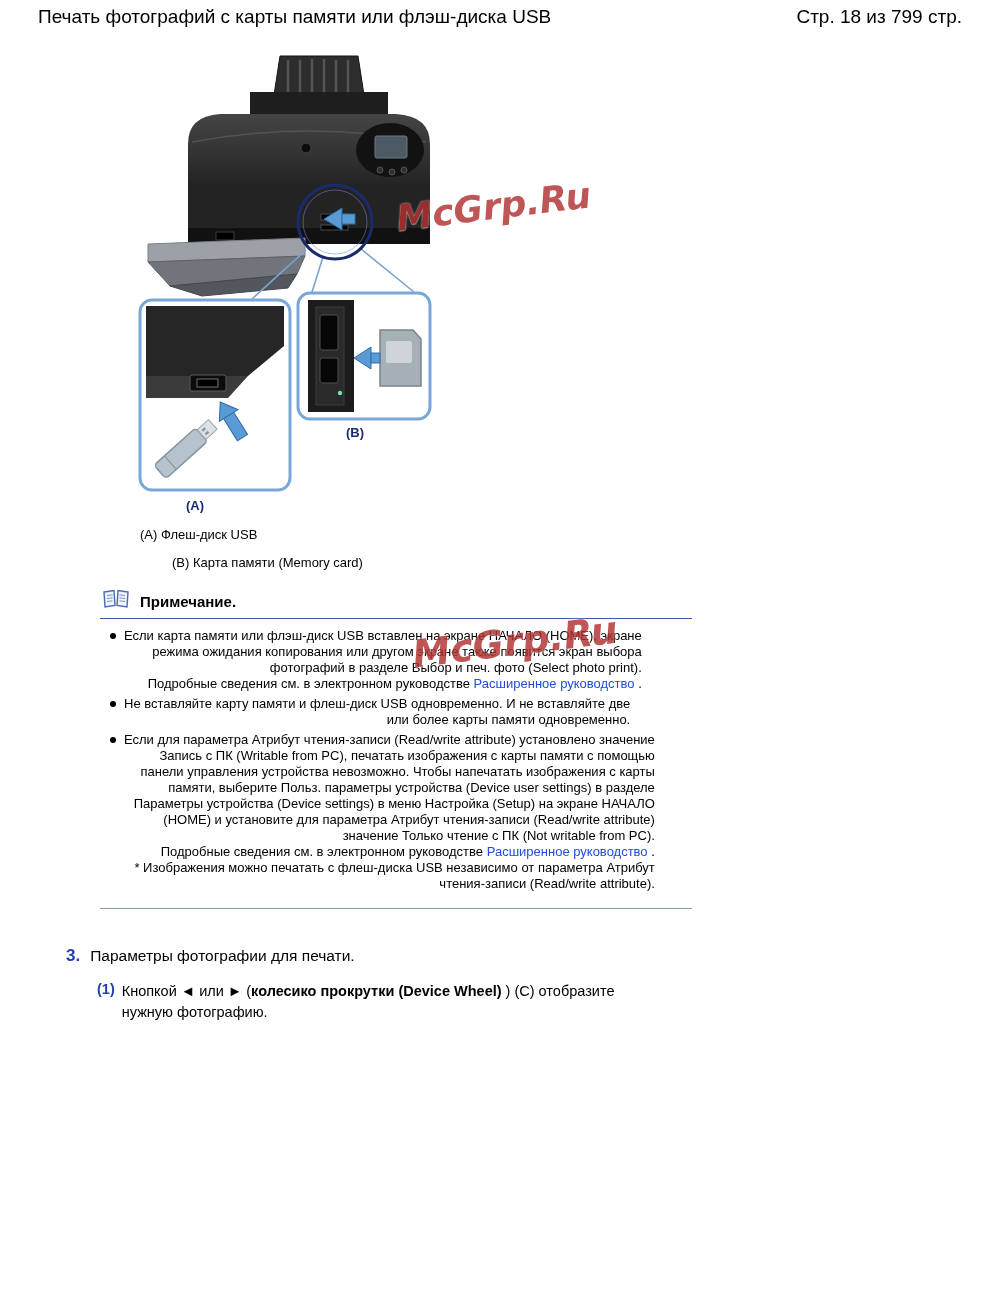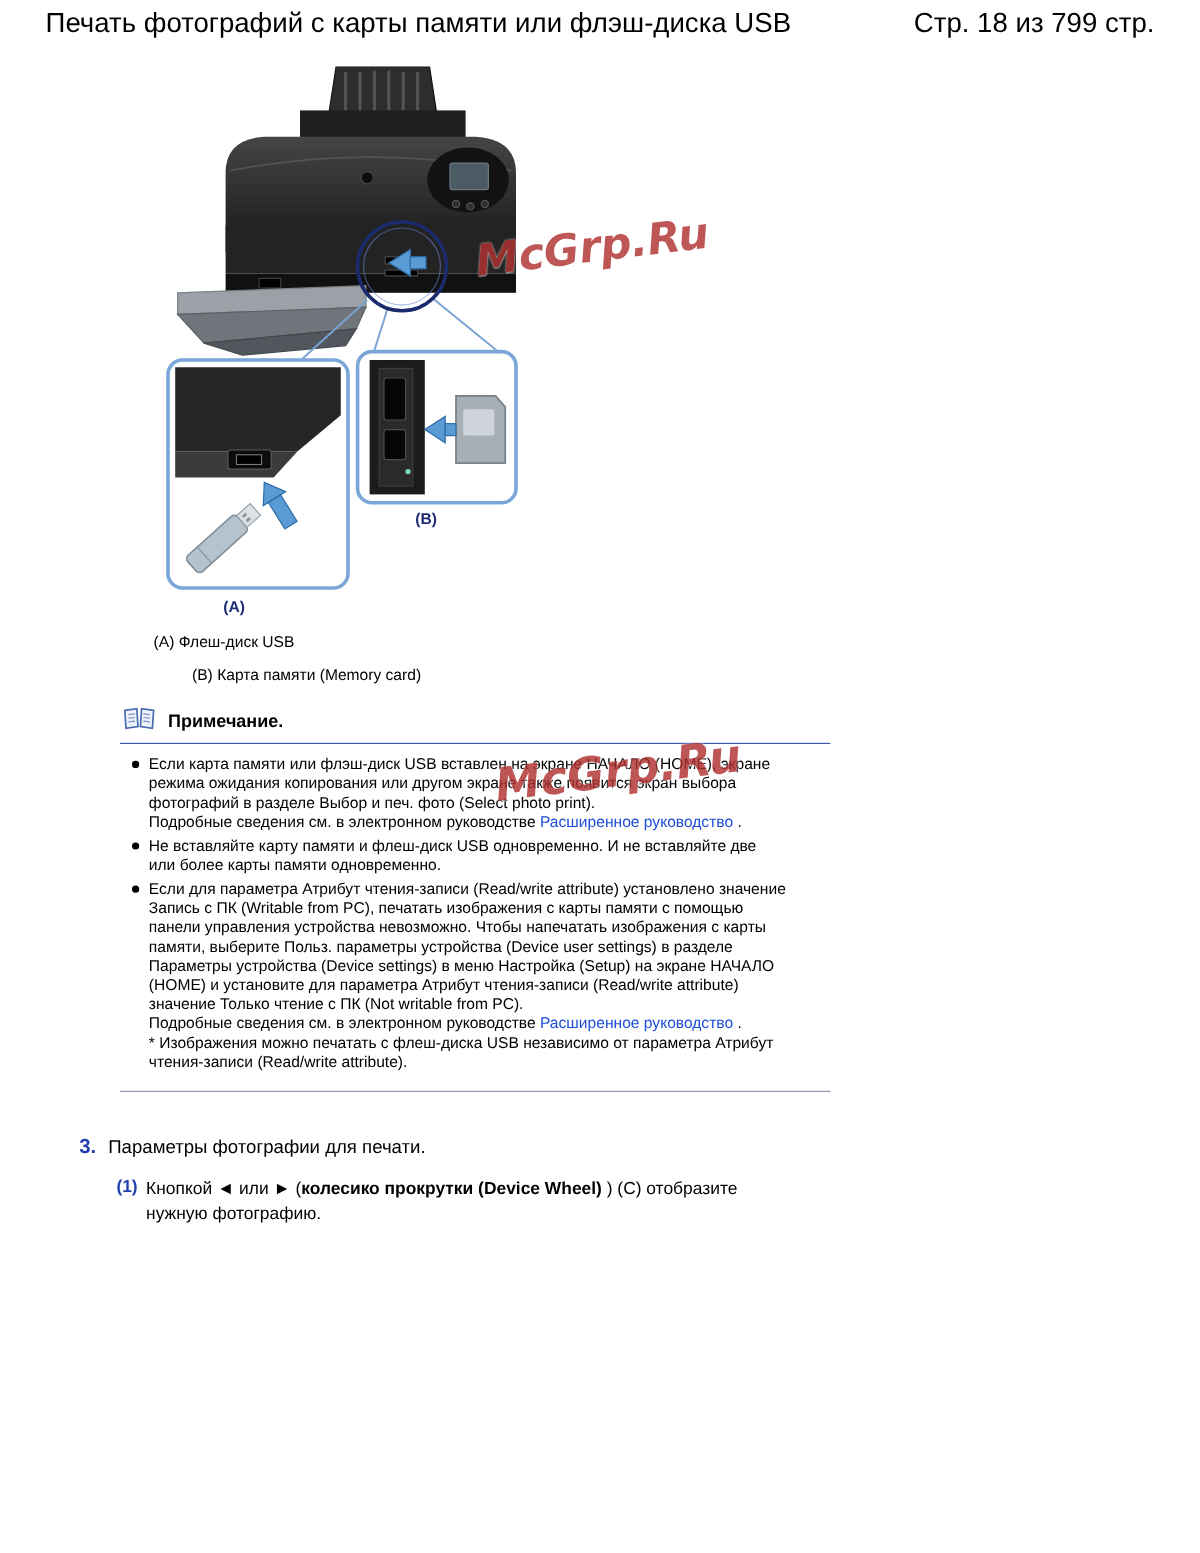--- a/index.html
+++ b/index.html
@@ -1,26 +1,26 @@
 <!DOCTYPE html>
 <html><head>
 <meta charset="utf-8">
 <style>
   html,body{margin:0;padding:0;background:#fff;}
   body{font-family:"Liberation Sans","DejaVu Sans",sans-serif;color:#000;}
   .page{position:relative;width:1000px;height:1294px;background:#fff;overflow:hidden;}
-  .header{position:absolute;left:38px;right:38px;top:6px;display:flex;justify-content:space-between;align-items:flex-start;font-size:23px;}
+  .header{position:absolute;left:38px;right:38px;top:6px;display:flex;justify-content:space-between;align-items:flex-start;font-size:19px;}
   .figure{position:absolute;left:130px;top:48px;width:320px;height:470px;}
   .inset-label{position:absolute;font-size:13px;font-weight:bold;color:#1c2b74;}
   .label-a{left:56px;top:450px;}
   .label-b{left:216px;top:377px;}
-  .caption{position:absolute;left:128px;font-size:13px;}
+  .caption{position:absolute;left:140px;font-size:13px;}
   .caption-a{top:527px;}
   .caption-b{top:555px;margin-left:32px;}
-  .note{position:absolute;left:100px;top:588px;width:592px;}
+  .note{position:absolute;left:100px;top:588px;width:592px;text-align:right;}
   .note-head{display:flex;align-items:center;gap:10px;padding:0 0 4px 2px;}
   .note-title{font-size:15px;font-weight:bold;}
   .rule-top{border-top:1px solid #3c5ba8;height:0;}
   .note-list{list-style:none;margin:0;padding:9px 6px 12px 10px;}
   .note-list li{display:flex;margin-bottom:4px;}
   .bullet{flex:0 0 auto;width:6px;height:6px;border-radius:50%;background:#000;margin:5px 8px 0 0;}
   .note-text{font-size:13px;line-height:16px;}
   .prewrap{white-space:pre-line;}
   .link{color:#1d4ed8;text-decoration:none;cursor:pointer;}
   .rule-bottom{border-top:1px solid #8a97ad;height:0;}

